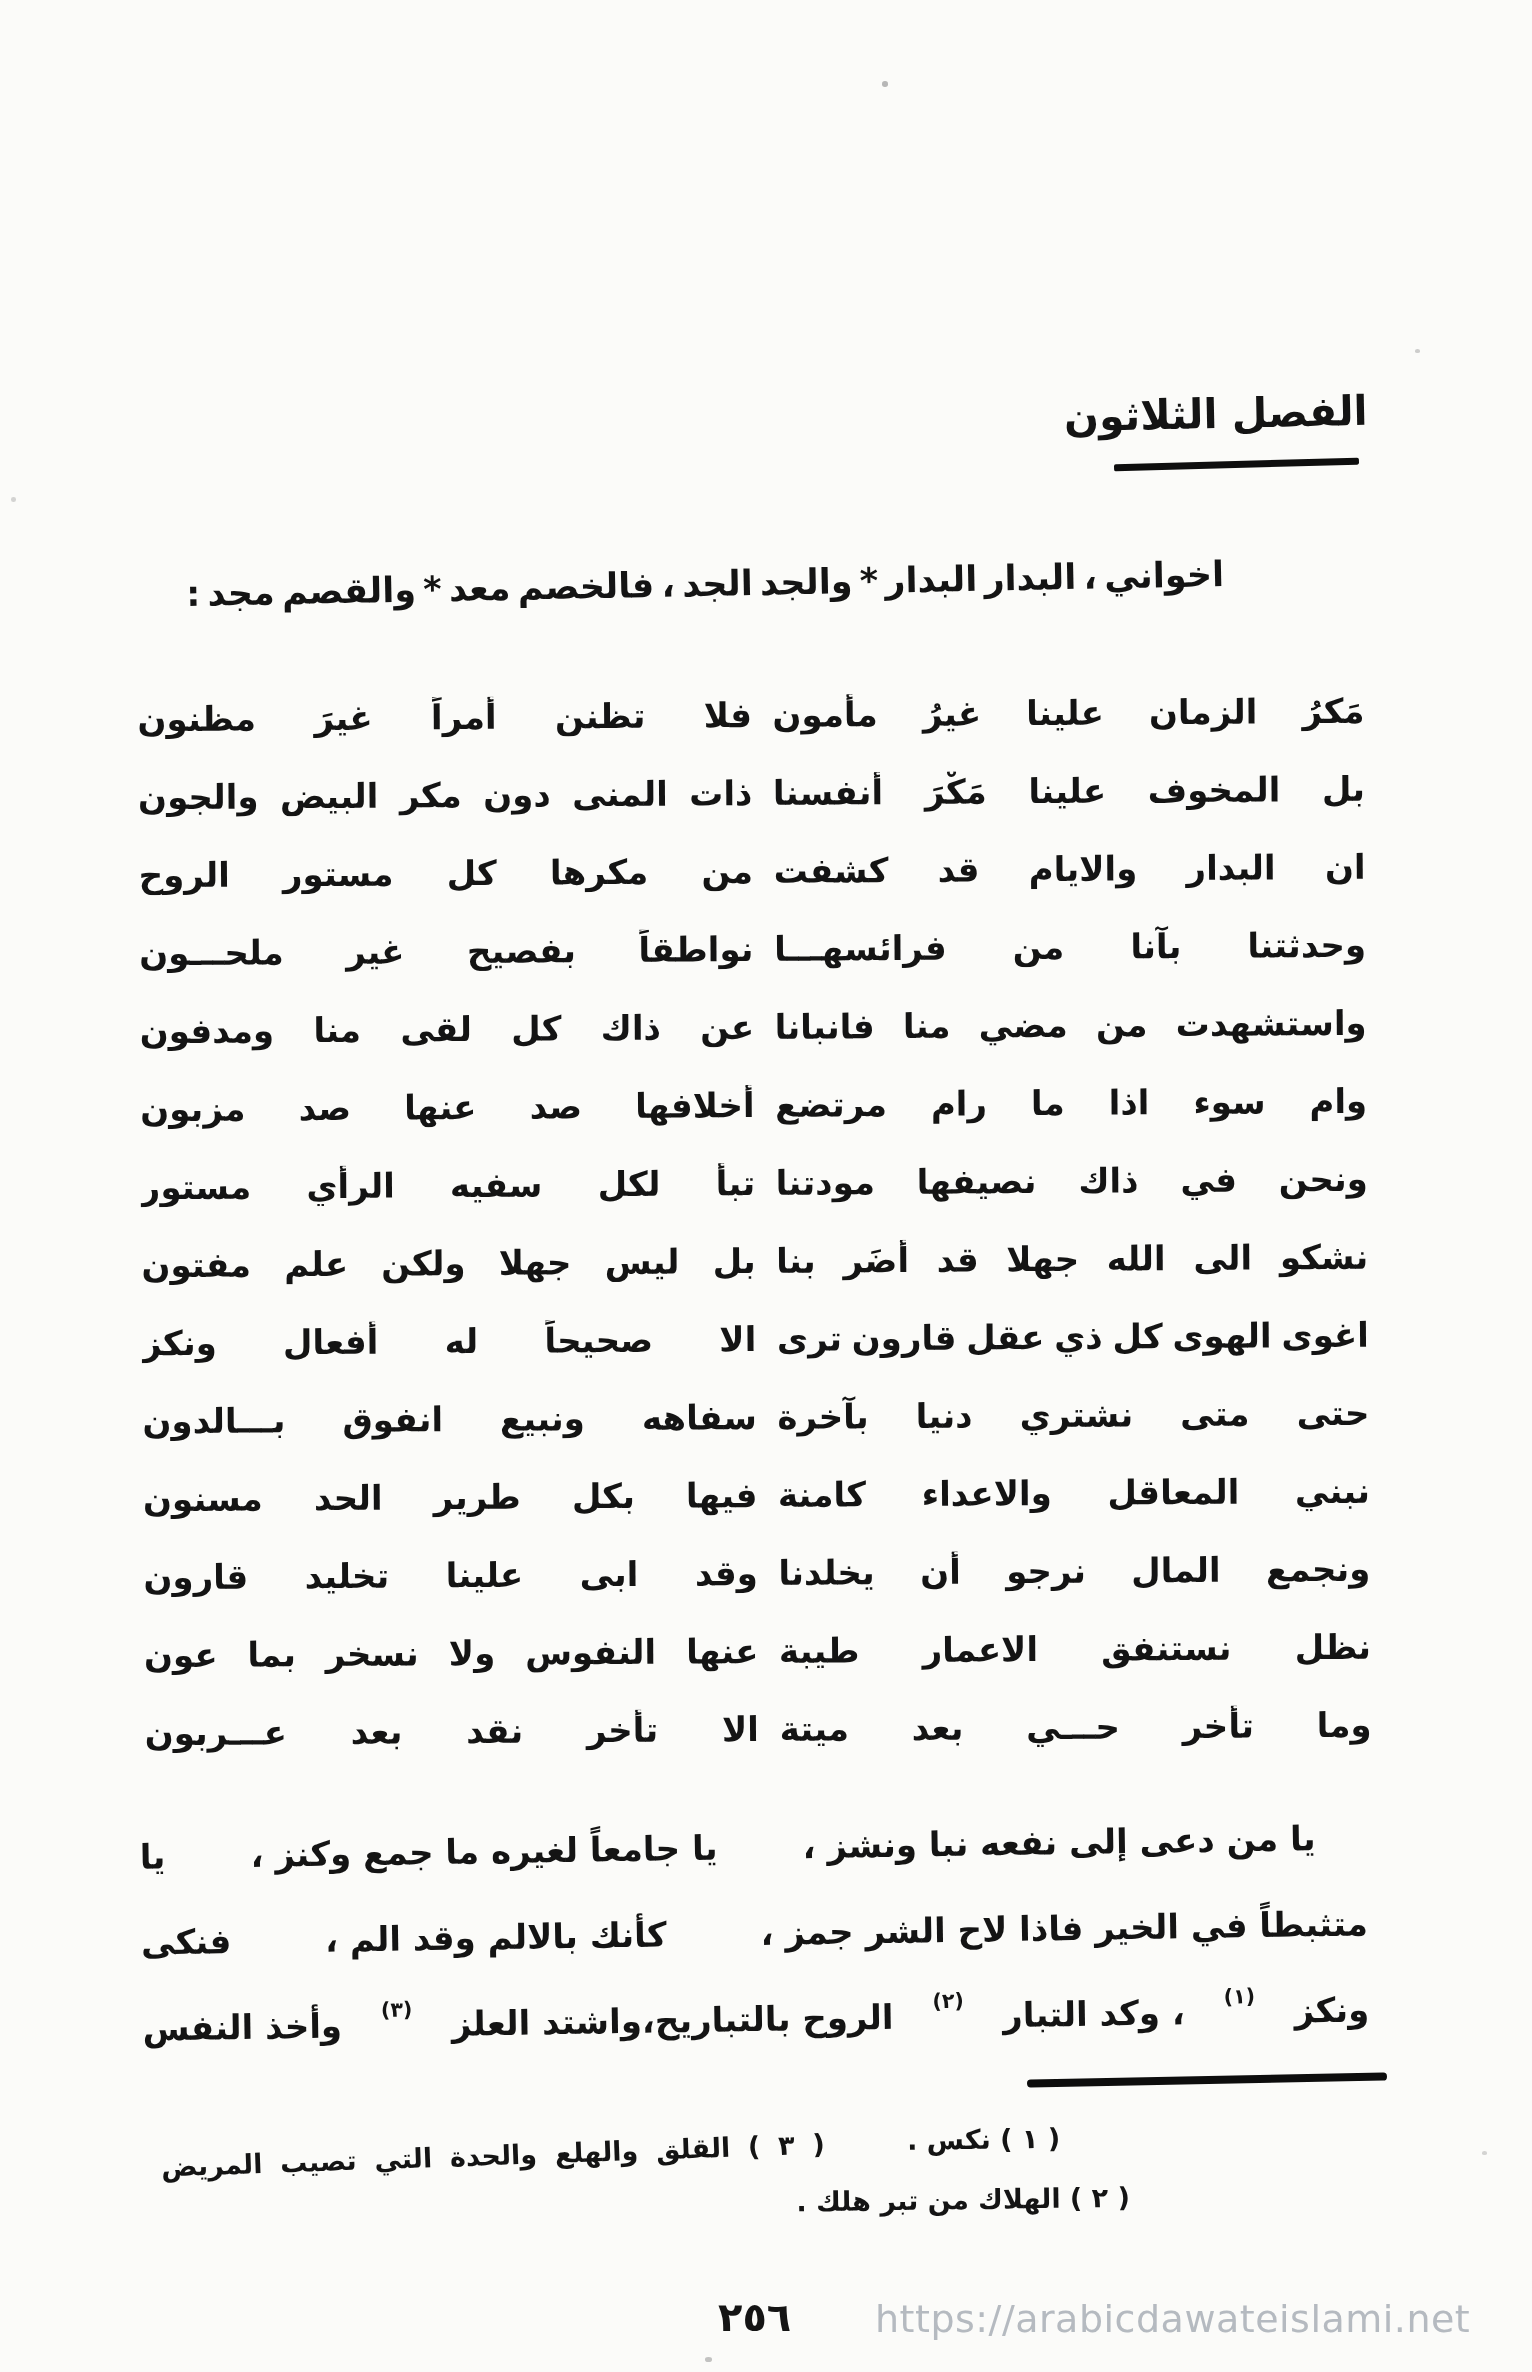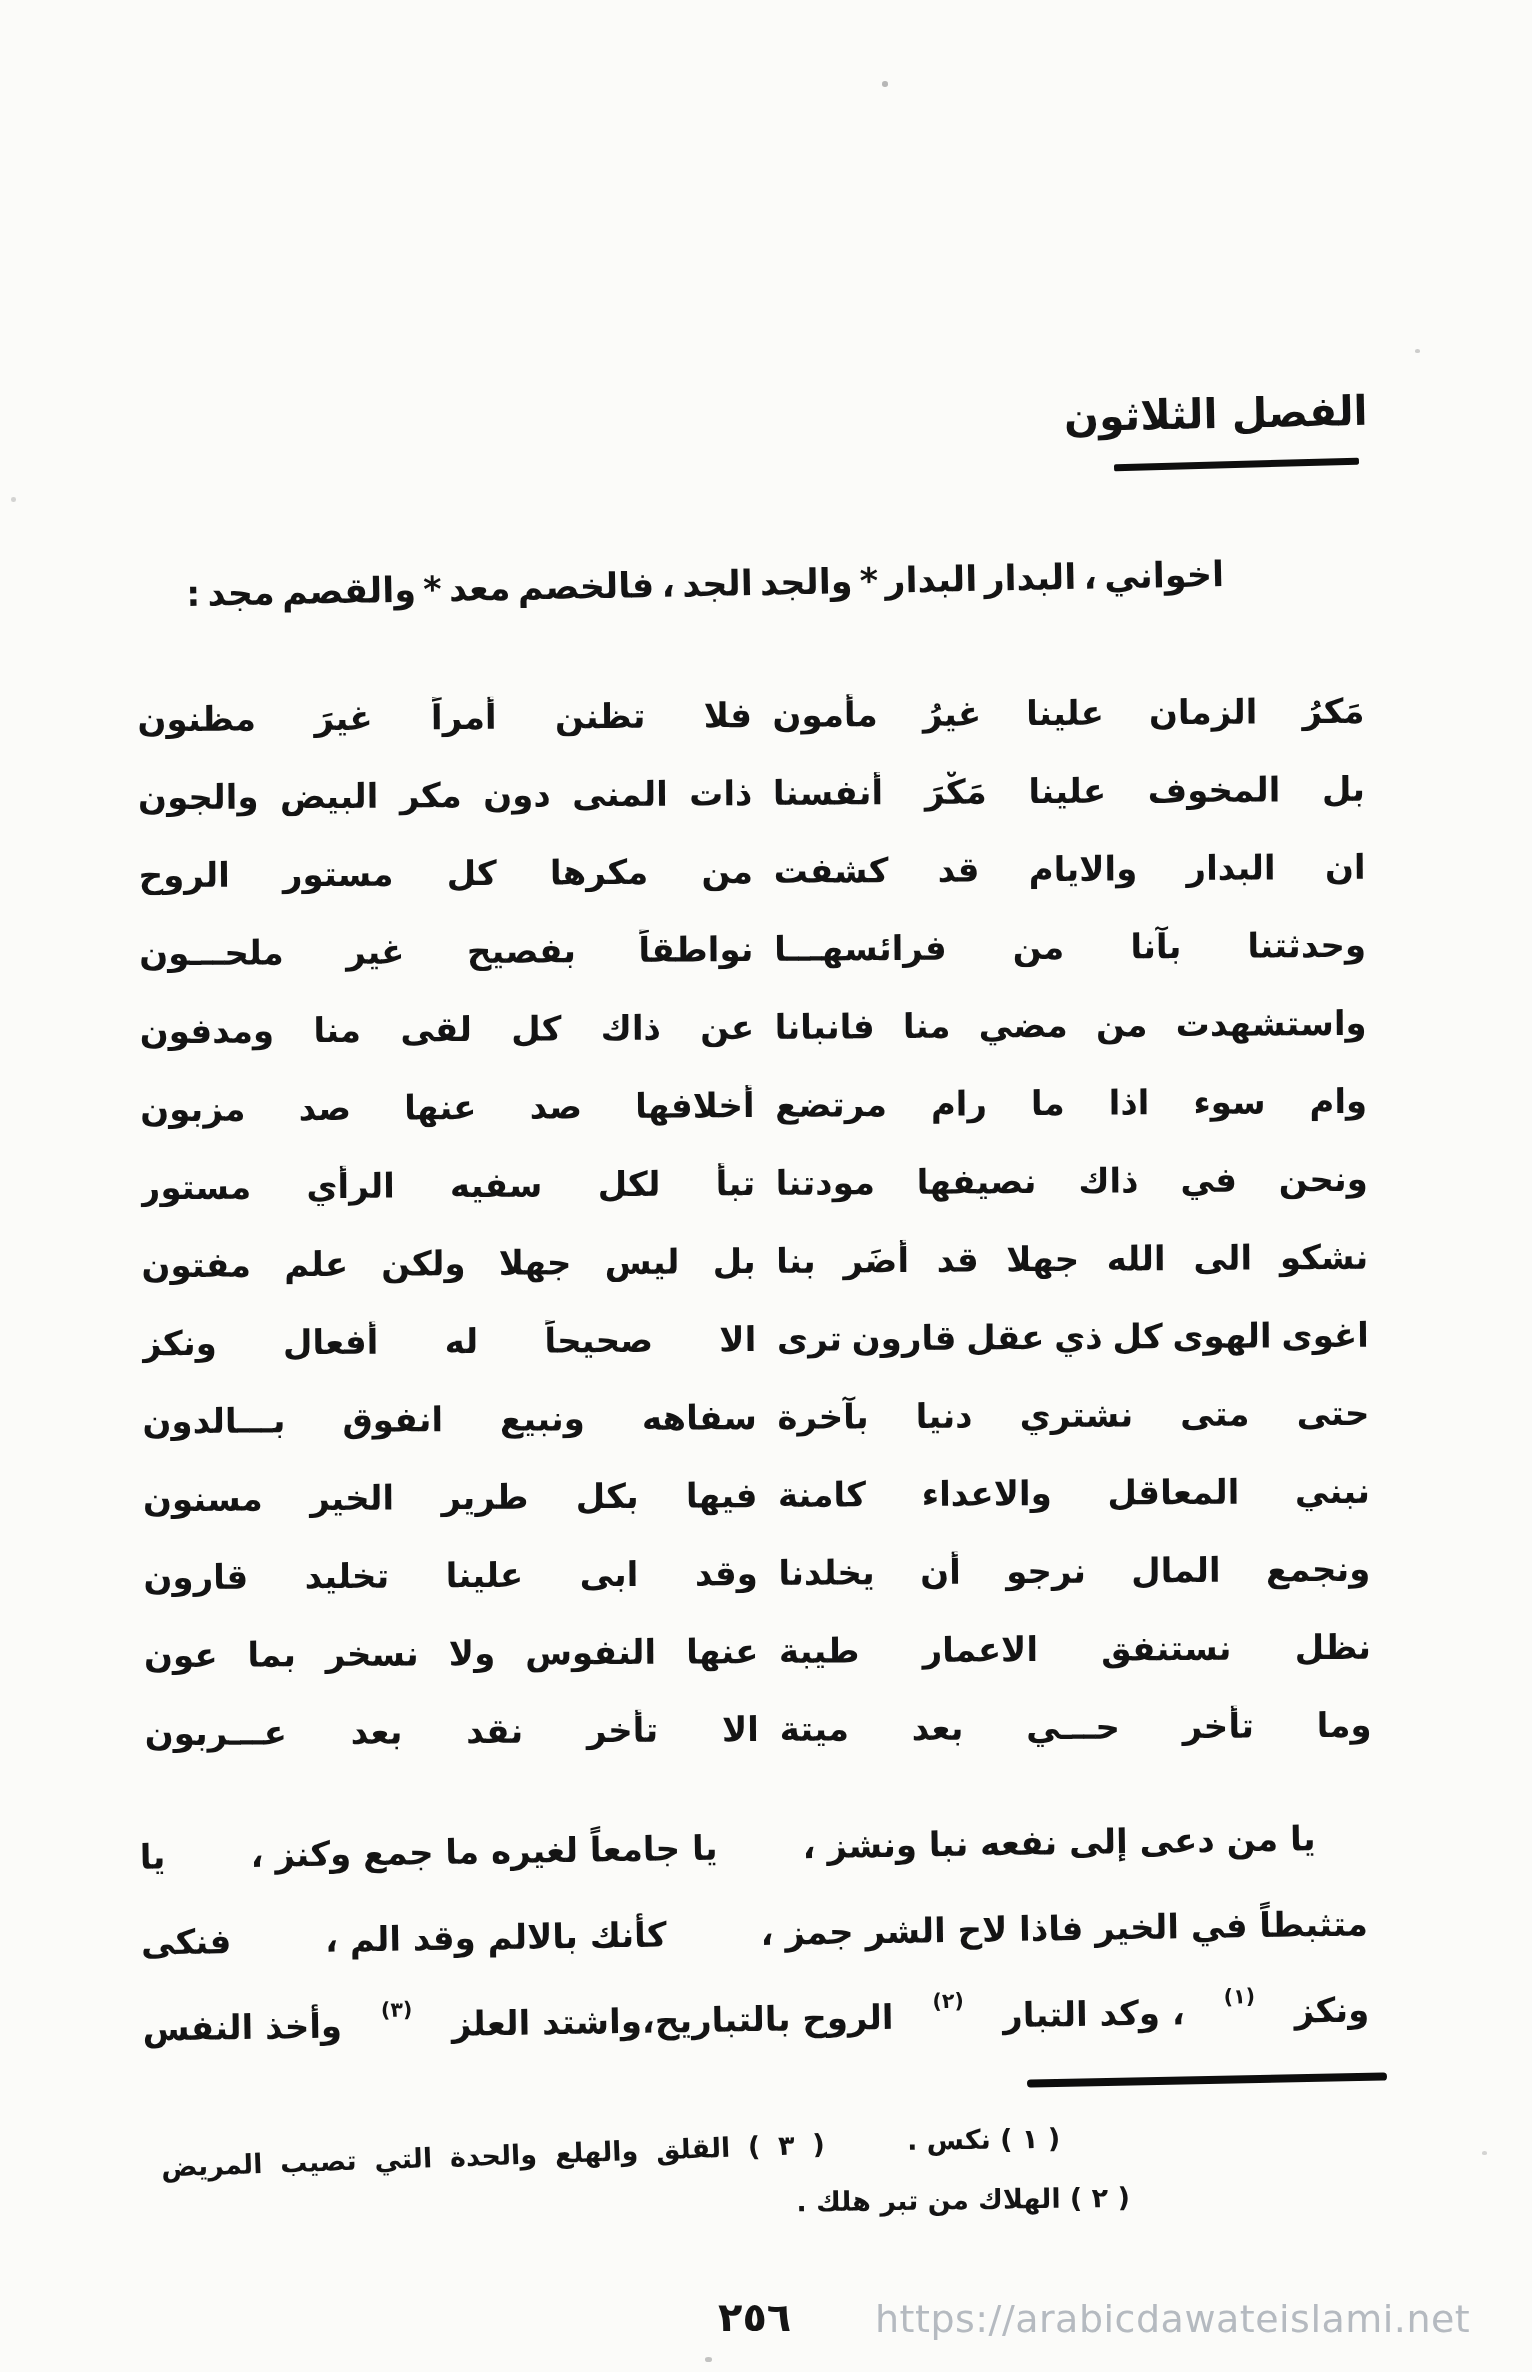--- a/index.html
+++ b/index.html
@@ -318,21 +318,21 @@
     <div class="hemistich first">
           <span>نبني</span>
           <span>المعاقل</span>
           <span>والاعداء</span>
           <span>كامنة</span>
         </div>
     <div class="hemistich second">
           <span>فيها</span>
           <span>بكل</span>
           <span>طرير</span>
-          <span>الخير</span>
+          <span>الحد</span>
           <span>مسنون</span>
         </div>
   </div>
 
   <div class="verse-row">
     <div class="hemistich first">
           <span>ونجمع</span>
           <span>المال</span>
           <span>نرجو</span>
           <span>أن</span>

